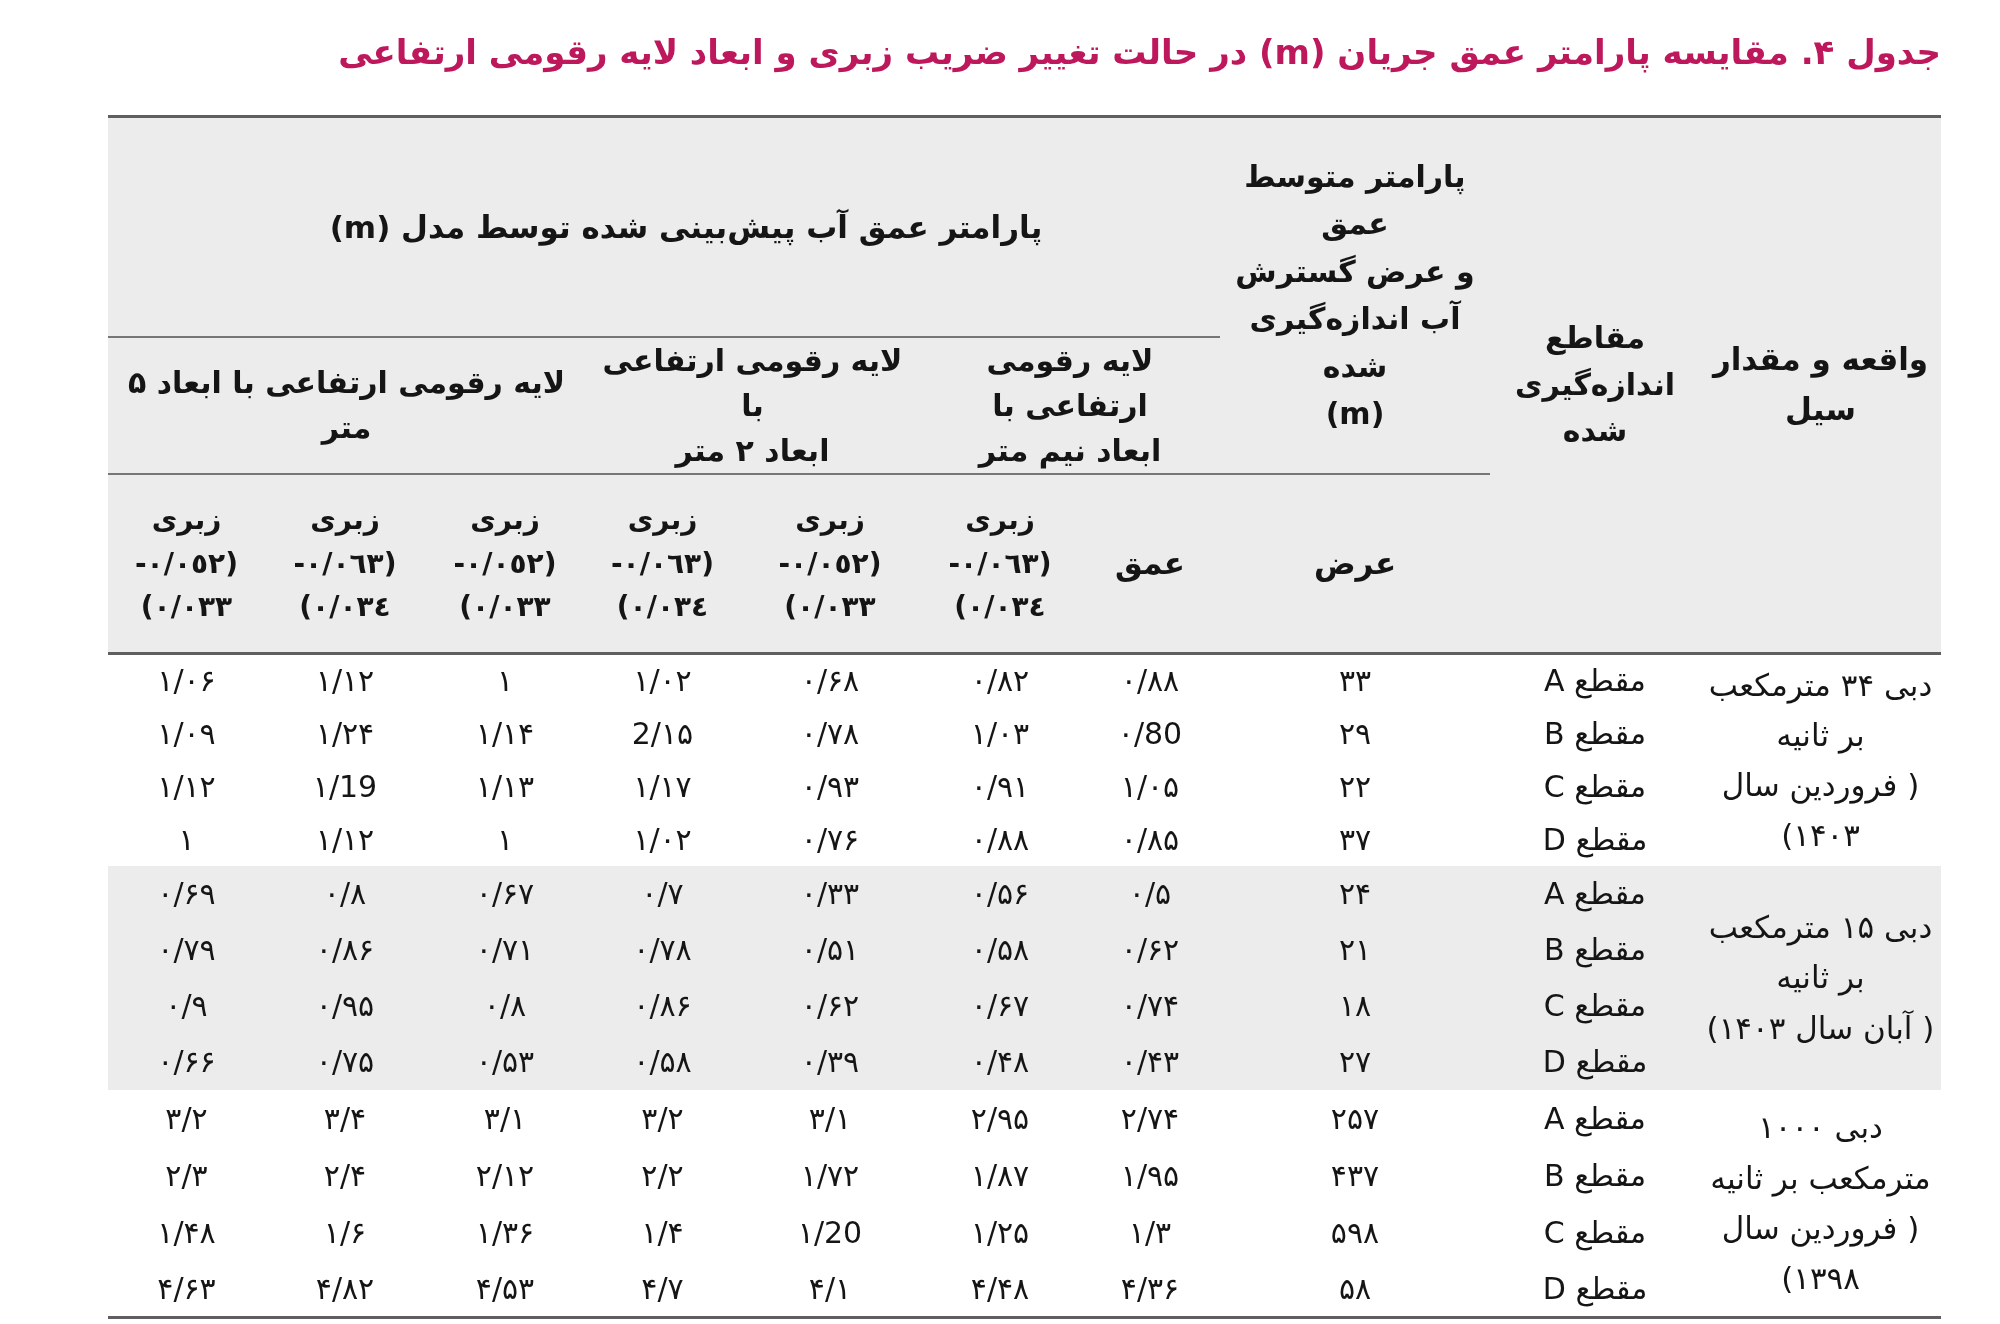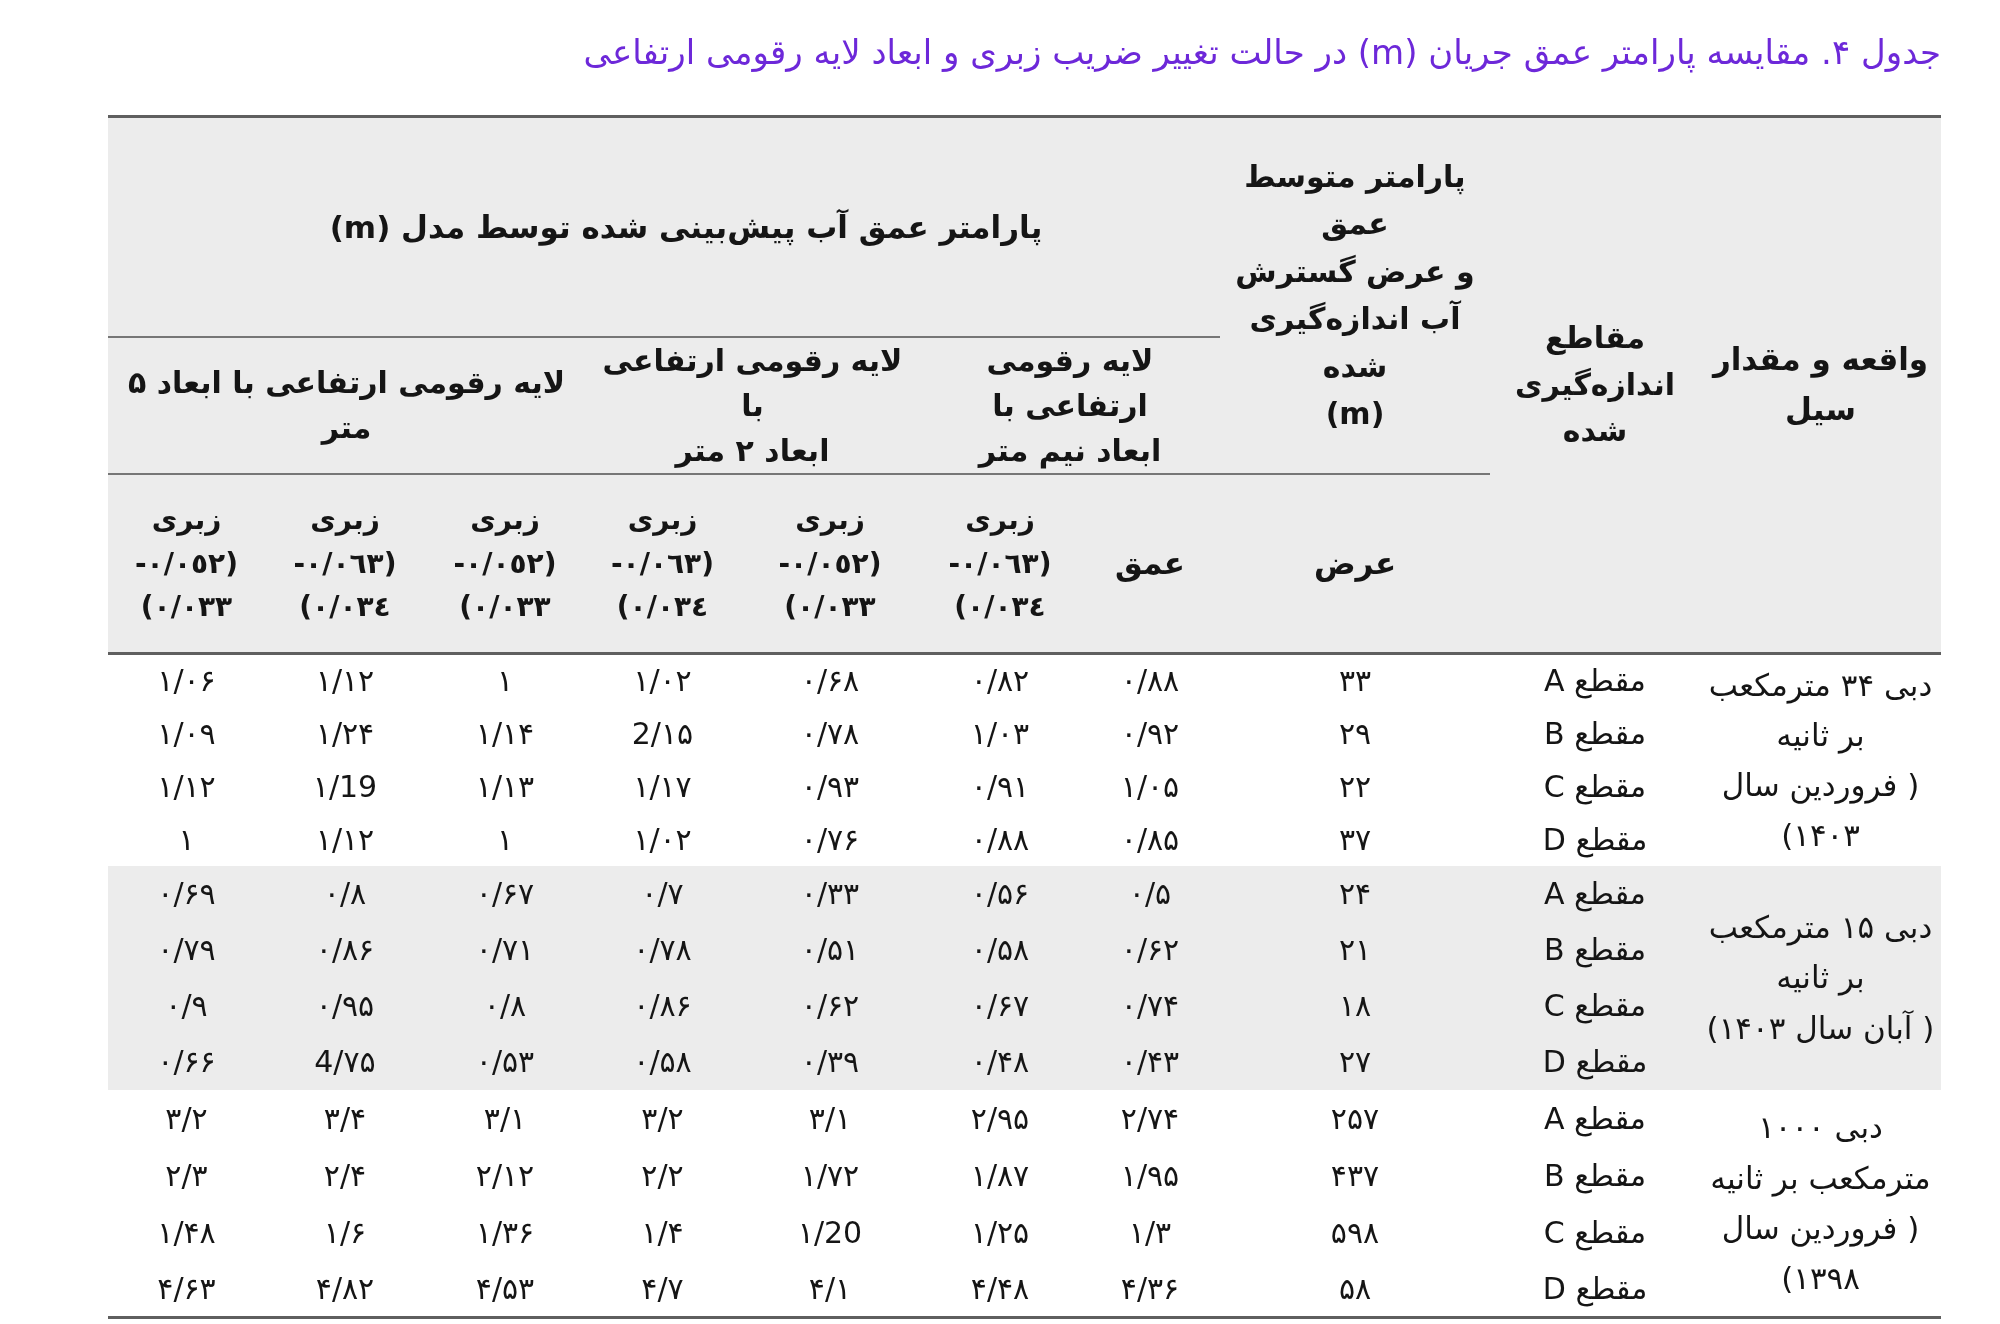--- a/index.html
+++ b/index.html
@@ -19,21 +19,22 @@
     color:var(--text);
     position:relative;
     overflow:hidden;
   }
   .page{position:absolute;inset:0;}
   .caption{
     position:absolute;
     top:26px;right:59px;left:59px;
     direction:rtl;text-align:right;
     font-size:34px;line-height:52px;
-    color:#6d28d9;
+    color:#be185d;
+    font-weight:bold;
   }
   .table-wrap{
     position:absolute;top:115px;left:108px;width:1833px;
   }
   table{
     width:1833px;
     border-collapse:collapse;
     table-layout:fixed;
     direction:rtl;
     border-top:3px solid var(--rule-strong);
@@ -146,21 +147,21 @@
             <td class="num">۰/۸۲</td>
             <td class="num">۰/۶۸</td>
             <td class="num">۱/۰۲</td>
             <td class="num">۱</td>
             <td class="num">۱/۱۲</td>
             <td class="num">۱/۰۶</td>
           </tr>
           <tr class="g0">
             <td class="section-cell">مقطع B</td>
             <td class="num">۲۹</td>
-            <td class="num">۰/۹۲</td>
+            <td class="num">۰/80</td>
             <td class="num">۱/۰۳</td>
             <td class="num">۰/۷۸</td>
             <td class="num">2/۱۵</td>
             <td class="num">۱/۱۴</td>
             <td class="num">۱/۲۴</td>
             <td class="num">۱/۰۹</td>
           </tr>
           <tr class="g0">
             <td class="section-cell">مقطع C</td>
             <td class="num">۲۲</td>
@@ -220,21 +221,21 @@
             <td class="num">۰/۹</td>
           </tr>
           <tr class="g1 shaded">
             <td class="section-cell">مقطع D</td>
             <td class="num">۲۷</td>
             <td class="num">۰/۴۳</td>
             <td class="num">۰/۴۸</td>
             <td class="num">۰/۳۹</td>
             <td class="num">۰/۵۸</td>
             <td class="num">۰/۵۳</td>
-            <td class="num">4/۷۵</td>
+            <td class="num">۰/۷۵</td>
             <td class="num">۰/۶۶</td>
           </tr>
           <tr class="g2">
             <td class="flood" rowspan="4">دبی ۱۰۰۰
 مترمکعب بر ثانیه
 ( فروردین سال
 ۱۳۹۸)</td>
             <td class="section-cell">مقطع A</td>
             <td class="num">۲۵۷</td>
             <td class="num">۲/۷۴</td>

